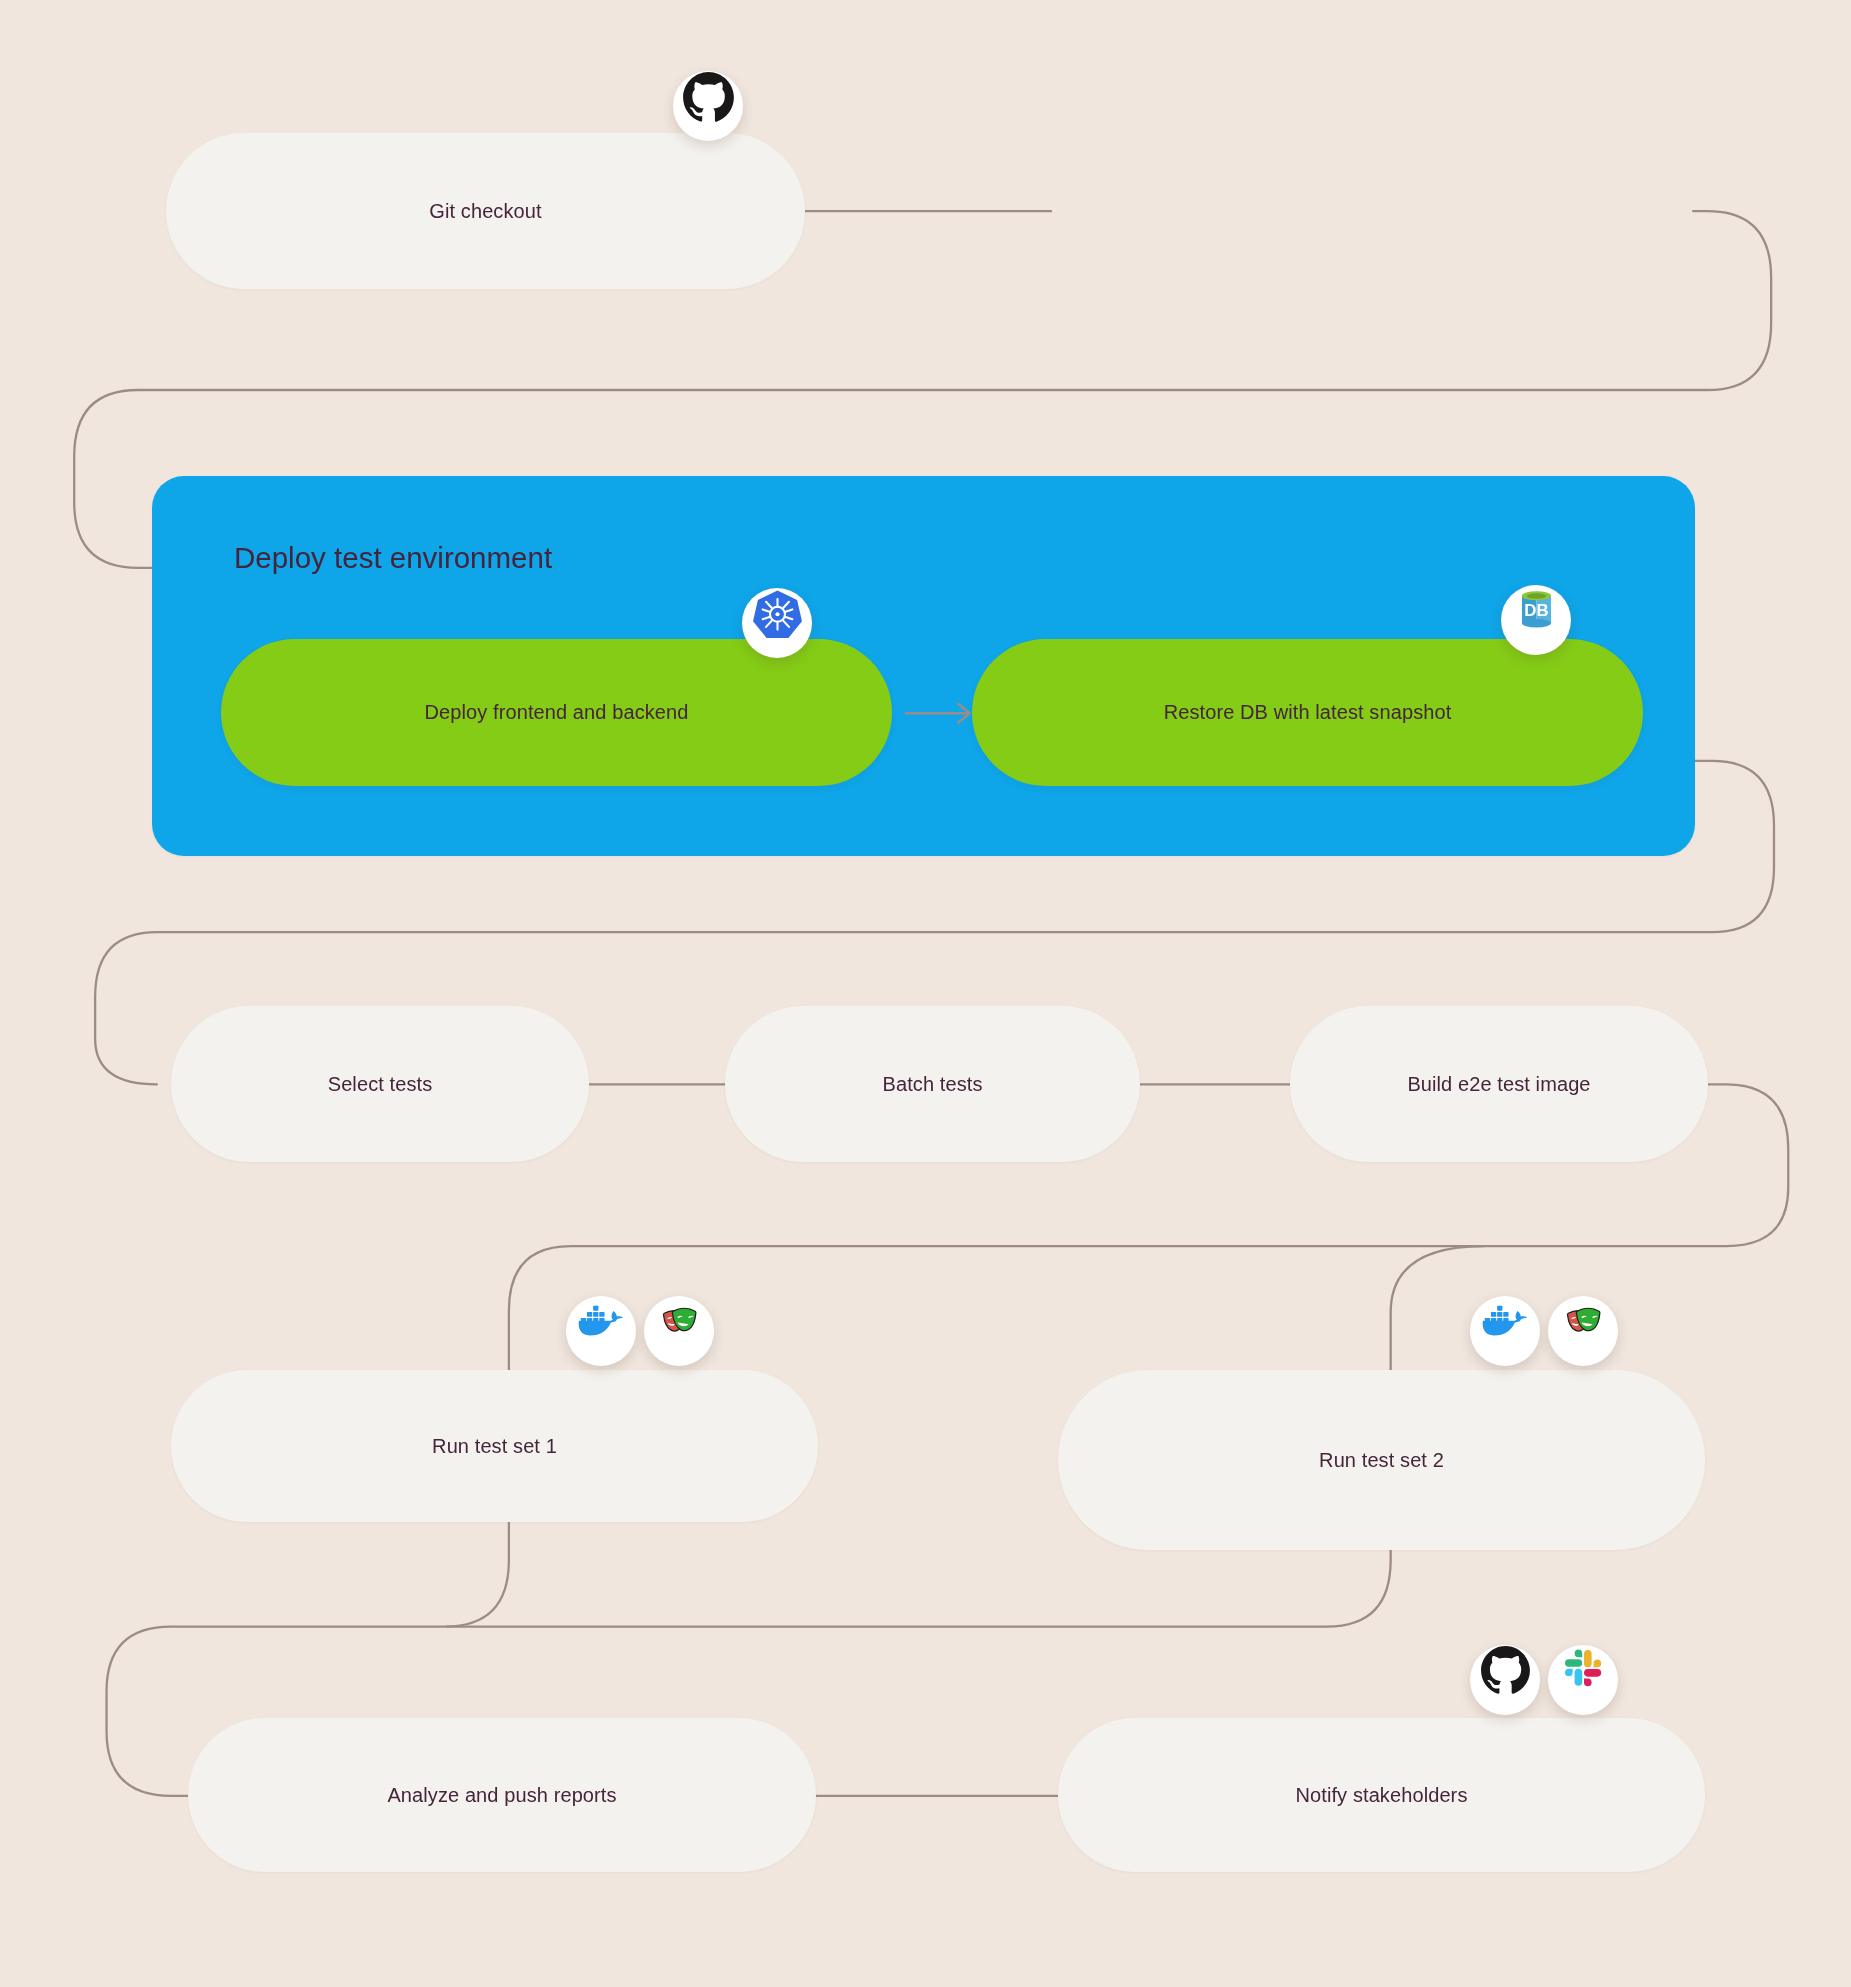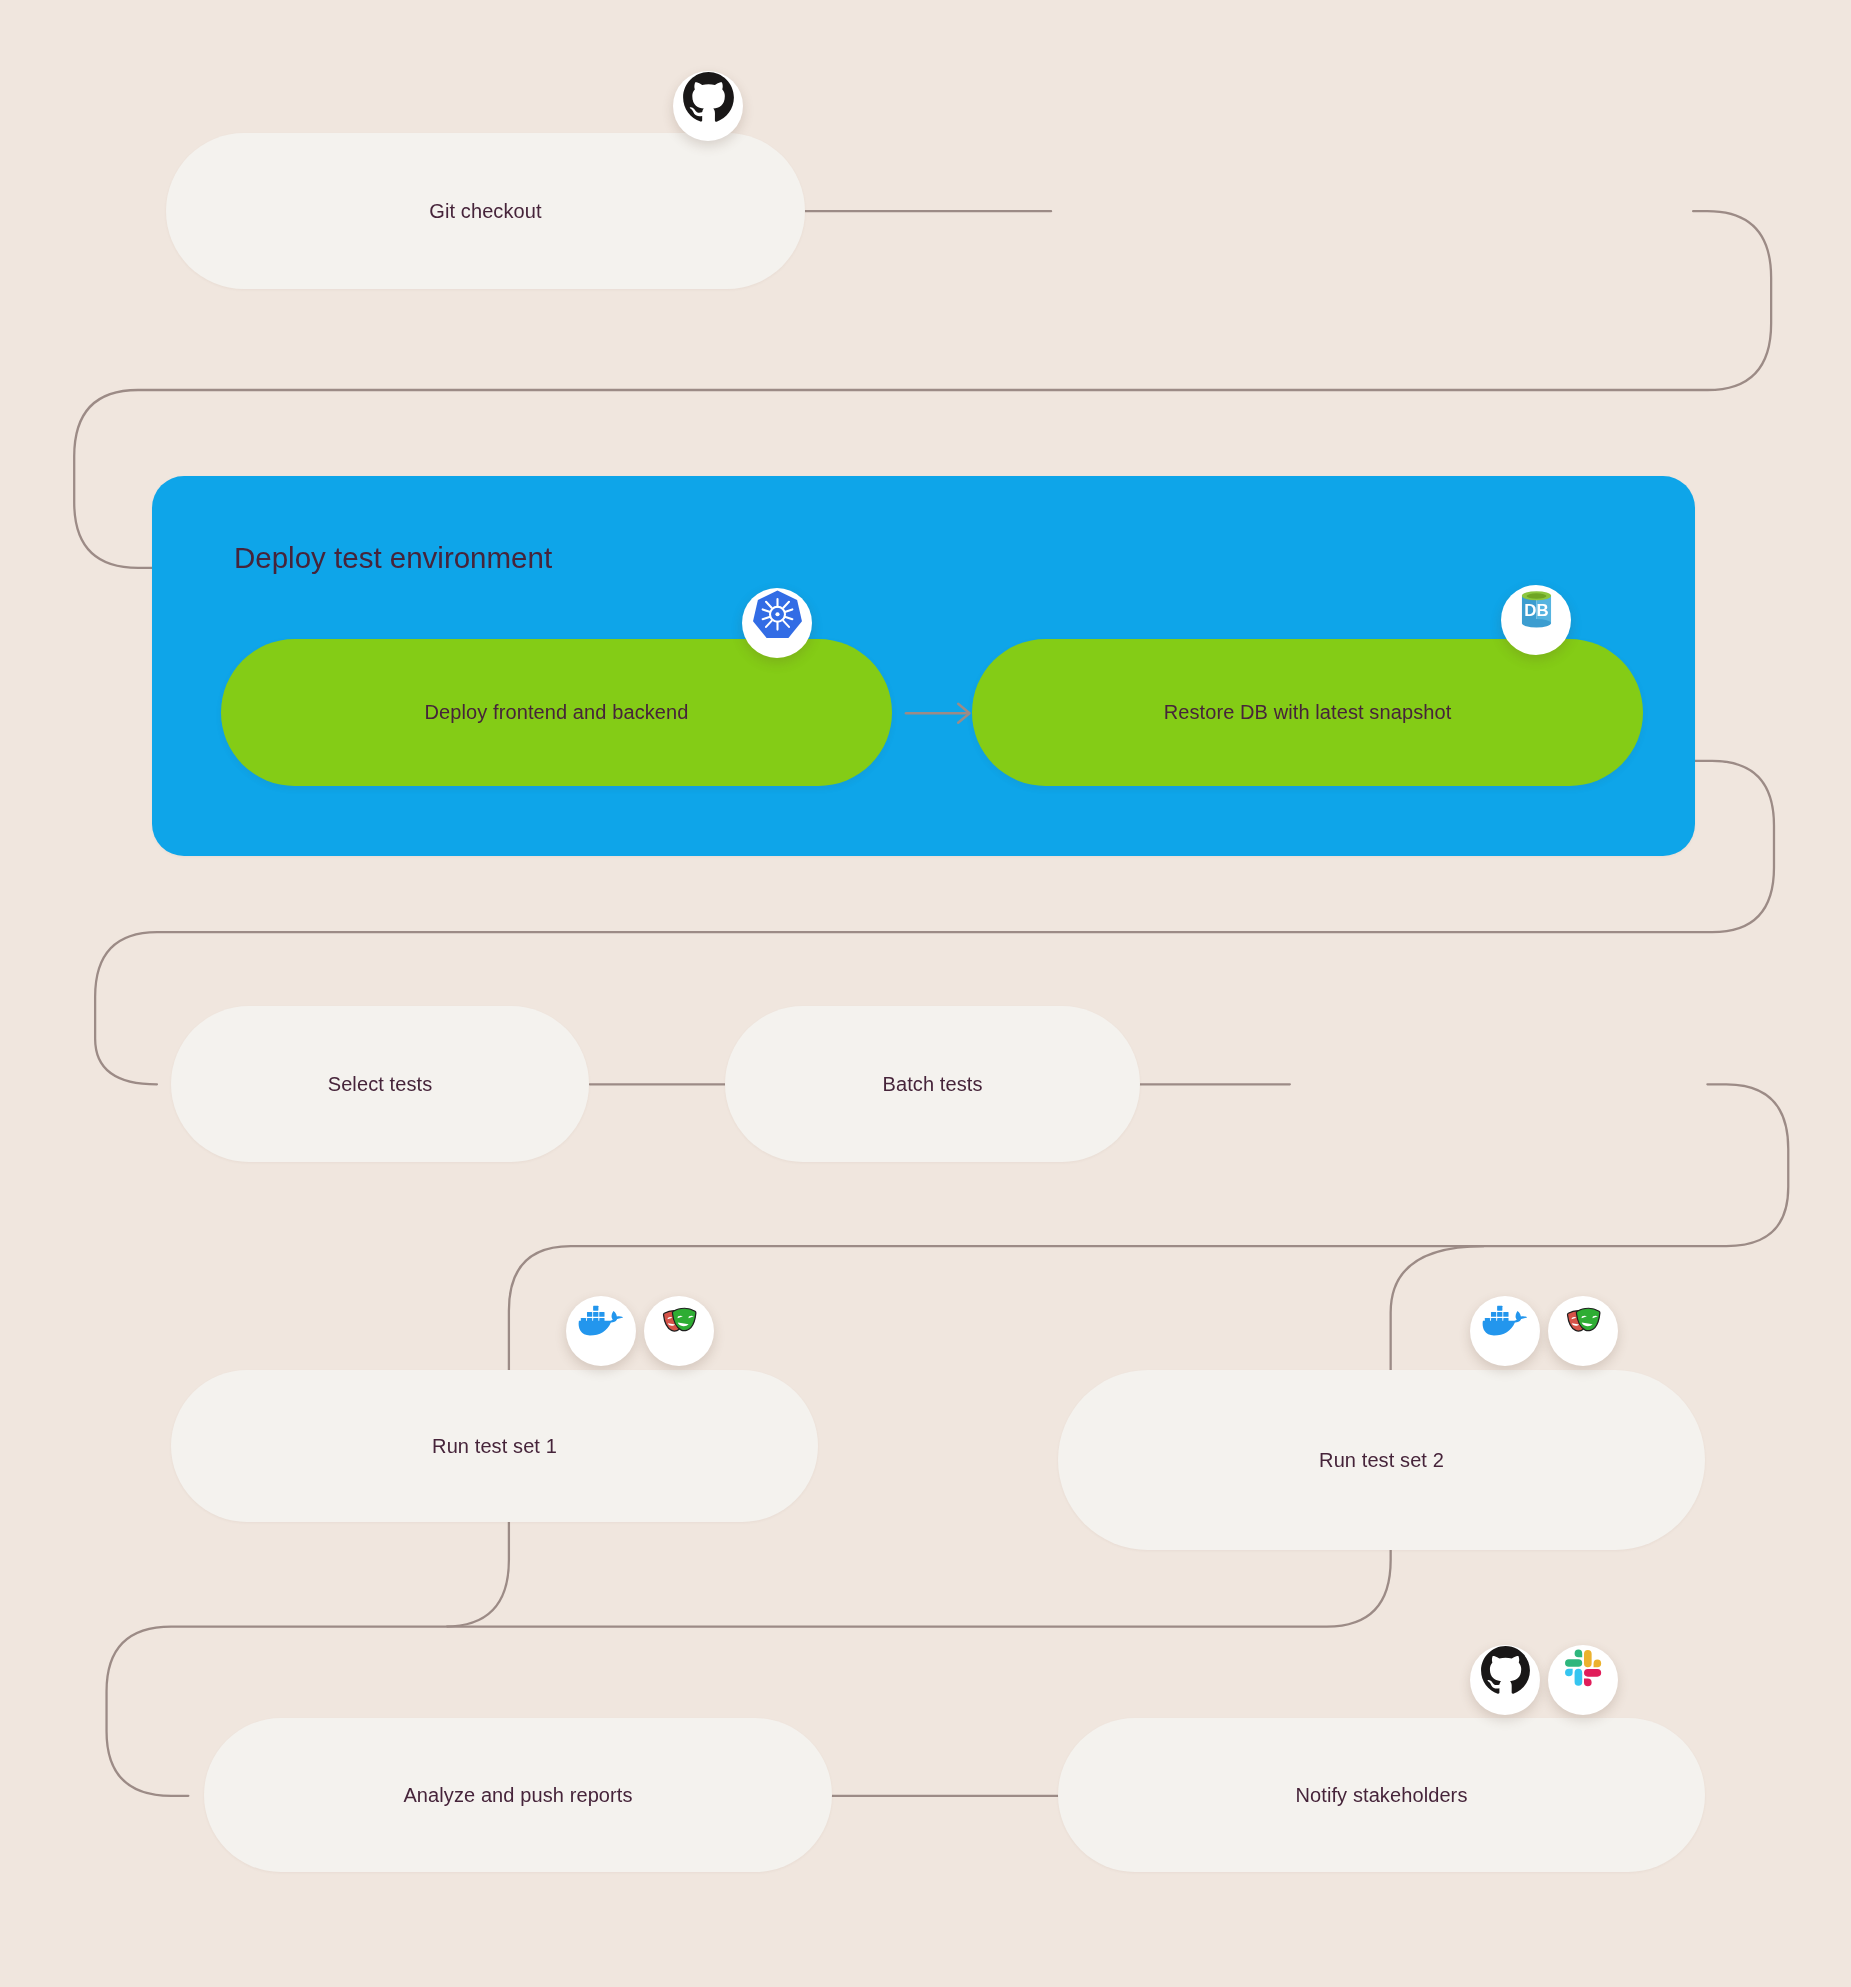--- a/index.html
+++ b/index.html
@@ -180,20 +180,23 @@
   </div>
 
   <div class="node" style="left:171px; top:1006px; width:418px; height:156px;">
     <span class="node-label">Select tests</span>
   </div>
 
   <div class="node" style="left:725px; top:1006px; width:415px; height:156px;">
     <span class="node-label">Batch tests</span>
   </div>
 
+  <div class="node" style="left:1290px; top:1006px; width:418px; height:156px;">
+    <span class="node-label">Build e2e test image</span>
+  </div>
 
   <div class="node" style="left:171px; top:1370px; width:647px; height:152px;">
     <span class="node-label">Run test set 1</span>
   </div>
   <div class="badges" style="left:566px; top:1296px;">
     <div class="badge">
       <svg width="48" height="48" viewBox="0 0 64 64" aria-hidden="true">
         <g fill="#2396ED">
           <rect x="21.5" y="13" width="7" height="6.6" rx="0.6"></rect>
           <rect x="21.5" y="21.2" width="7" height="6.6" rx="0.6"></rect>
@@ -249,21 +252,21 @@
           <path fill="#FFFFFF" d="M20.4 38.3c2.5 1.2 5.6.6 7.2-1l-9.6-1.7c.5 1.1 1.3 2.1 2.4 2.7z"></path>
           <path fill="#2EAD33" stroke="#1F1F1F" stroke-width="1.6" d="M40 16c-6.5 0-12 2.2-14.8 4-.9.6-1.3 1.1-1.2 1.9.8 7.1 3.8 19 11.6 22.6 4.3 2 9.7.2 12.6-3.2 3.9-4.6 5.9-12.6 6.5-19.3.1-.9-.2-1.4-1.1-2C50.8 18.3 46.3 16 40 16z"></path>
           <path fill="#FFFFFF" d="M31.6 26.5c2.1-1.2 4.6-1.1 6.1.1l-6.9 2.3c-.1-1 .2-1.8.8-2.4z"></path>
           <path fill="#FFFFFF" d="M45.9 26.5c2.1-1.2 4.6-1.1 6.1.1l-6.9 2.3c-.1-1 .2-1.8.8-2.4z"></path>
           <path fill="#FFFFFF" d="M34.8 38.6c3.5 1.7 8.1.9 10.4-1.6l-14.2-2.5c.6 1.8 2 3.3 3.8 4.1z"></path>
         </g>
       </svg>
     </div>
   </div>
 
-  <div class="node" style="left:204px; top:1718px; width:628px; height:154px;">
+  <div class="node" style="left:188px; top:1718px; width:628px; height:154px;">
     <span class="node-label">Analyze and push reports</span>
   </div>
 
   <div class="node" style="left:1058px; top:1718px; width:647px; height:154px;">
     <span class="node-label">Notify stakeholders</span>
   </div>
   <div class="badges" style="left:1470px; top:1645px;">
     <div class="badge">
       <svg width="51" height="51" viewBox="0 0 24 24" aria-hidden="true">
         <path fill="#191717" d="M12 .5C5.73.5.5 5.73.5 12c0 5.08 3.29 9.39 7.86 10.91.58.1.79-.25.79-.56 0-.28-.01-1.02-.02-2-3.2.69-3.88-1.54-3.88-1.54-.52-1.33-1.28-1.69-1.28-1.69-1.05-.72.08-.7.08-.7 1.16.08 1.77 1.19 1.77 1.19 1.03 1.77 2.7 1.26 3.36.96.1-.75.4-1.26.73-1.55-2.56-.29-5.25-1.28-5.25-5.7 0-1.26.45-2.29 1.19-3.1-.12-.29-.52-1.46.11-3.05 0 0 .97-.31 3.18 1.18.92-.26 1.91-.39 2.89-.39.98 0 1.97.13 2.89.39 2.21-1.49 3.18-1.18 3.18-1.18.63 1.59.23 2.76.11 3.05.74.81 1.19 1.84 1.19 3.1 0 4.43-2.69 5.41-5.26 5.69.41.36.78 1.07.78 2.16 0 1.56-.01 2.82-.01 3.2 0 .31.21.67.8.56C20.21 21.38 23.5 17.08 23.5 12 23.5 5.73 18.27.5 12 .5z"></path>

